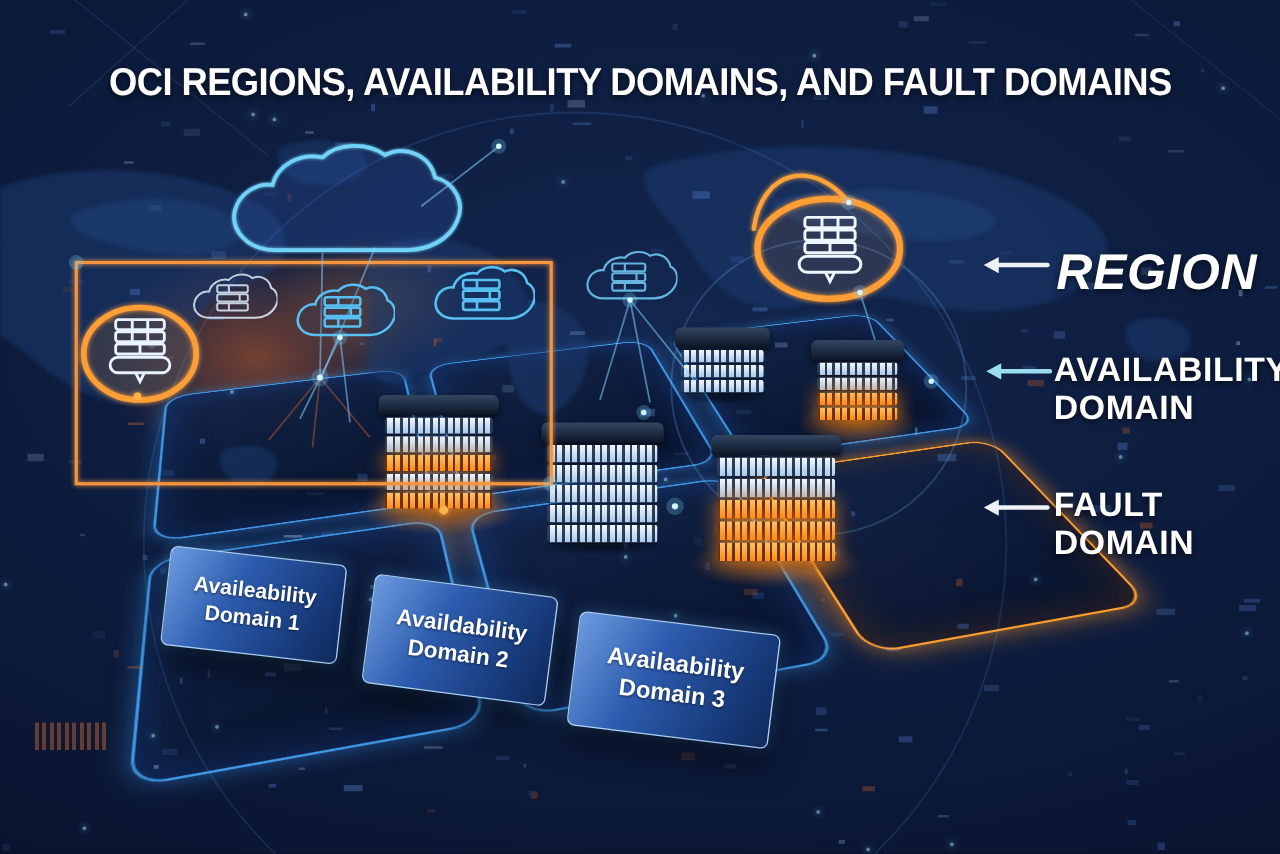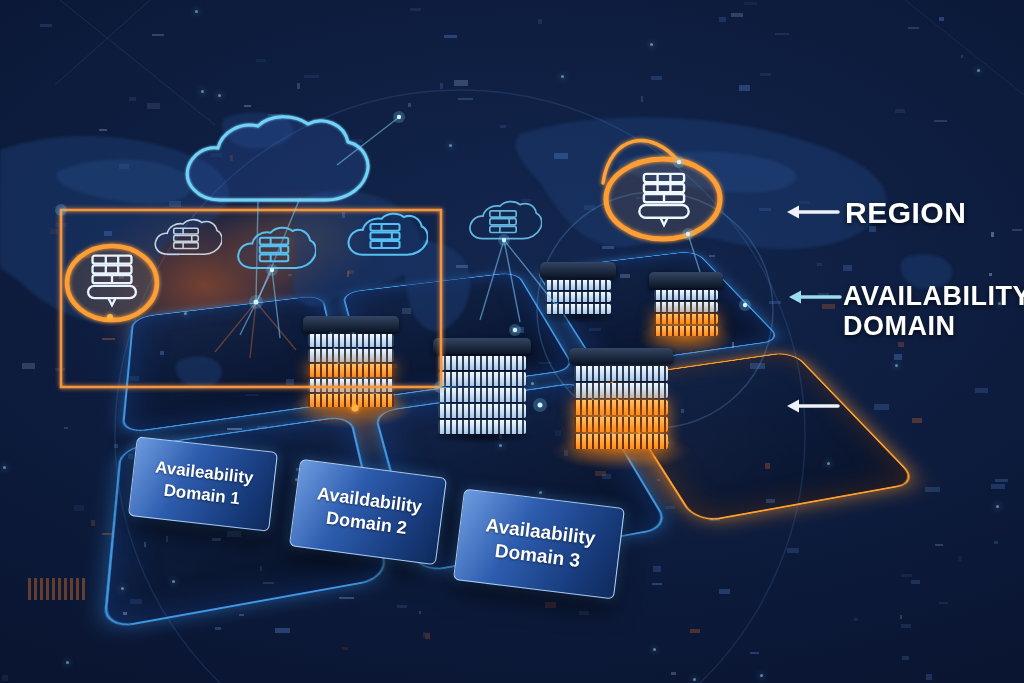--- a/index.html
+++ b/index.html
@@ -80,21 +80,21 @@
   #title{display:inline-block;color:#fff;font-weight:bold;font-size:31px;letter-spacing:-.5px;
     transform:scaleX(.94);text-shadow:0 2px 6px rgba(0,0,0,.6);}
 
   
   #oci-region-label{position:absolute;left:185px;top:144px;width:170px;text-align:center;z-index:8;
     color:#ecf7ff;font-size:25px;font-weight:600;text-shadow:0 0 8px rgba(70,170,255,.6);}
 
   
   .legend-label{position:absolute;z-index:10;color:#fff;font-weight:bold;line-height:1.12;
     text-shadow:0 2px 5px rgba(0,0,0,.6);letter-spacing:.5px;}
-  #legend-region{left:845px;top:196px;font-size:30px;}
+  #legend-region{left:845px;top:196px;font-size:40px;font-style:italic;}
   #legend-ad{left:843px;top:281px;font-size:27px;width:200px;}
   #legend-fd{left:843px;top:389px;font-size:27px;width:140px;}
   .legend-arrow{position:absolute;z-index:10;}
   #arrow-region{left:786px;top:203px;}
   #arrow-ad{left:788px;top:288px;}
   #arrow-fd{left:786px;top:397px;}
 
   svg.overlay{position:absolute;left:0;top:0;z-index:8;pointer-events:none;}
   svg#map-svg{position:absolute;left:0;top:0;z-index:1;}
   #texture{position:absolute;left:0;top:0;width:1024px;height:683px;z-index:2;pointer-events:none;}
@@ -461,20 +461,21 @@
       </g>
       <g fill="#ffb347" filter="url(#glowO)">
         <circle cx="110" cy="317" r="3"></circle>
           <circle cx="355" cy="408" r="3.5"></circle>
           <circle cx="225" cy="510" r="2.5"></circle>
       </g>
     </g>
   </svg>
 
 
+  <div id="title-wrap"><span id="title">OCI REGIONS, AVAILABILITY DOMAINS, AND FAULT DOMAINS</span></div>
 
   <div class="ad-box" id="ad-box-1">
     <span>Availeability</span>
     <span class="l2">Domain 1</span>
   </div>
   <div class="ad-box" id="ad-box-2">
     <span>Availdability</span>
     <span class="l2">Domain 2</span>
   </div>
   <div class="ad-box" id="ad-box-3">
@@ -491,20 +492,21 @@
   <svg class="legend-arrow" id="arrow-ad" width="54" height="18">
     <line x1="52" y1="9" x2="12" y2="9" stroke="#9adcf0" stroke-width="3.5" stroke-linecap="round"></line>
     <polygon points="13,2.5 1,9 13,15.5" fill="#9adcf0"></polygon>
   </svg>
   <div class="legend-label" id="legend-ad">AVAILABILITY DOMAIN</div>
 
   <svg class="legend-arrow" id="arrow-fd" width="54" height="18">
     <line x1="52" y1="9" x2="12" y2="9" stroke="#eef2f8" stroke-width="3.5" stroke-linecap="round"></line>
     <polygon points="13,2.5 1,9 13,15.5" fill="#eef2f8"></polygon>
   </svg>
+  <div class="legend-label" id="legend-fd">FAULT DOMAIN</div>
 
 <div class="stack-shadow" style="left: 282.2px; top: 401px; width: 137.6px; height: 18px;"></div>
     <div class="stack-glow" style="left: 265px; top: 383px; width: 172px; height: 52px;"></div>
     <div class="stack" style="left: 308px; top: 316px; width: 86px;">
       <div class="cap"></div>
       <div class="layer light" style="height: 13px;"></div>
       <div class="layer light" style="height: 13px;"></div>
       <div class="layer orange" style="height: 13px;"></div>
       <div class="layer light" style="height: 13px;"></div>
       <div class="layer orange" style="height: 13px;"></div>

